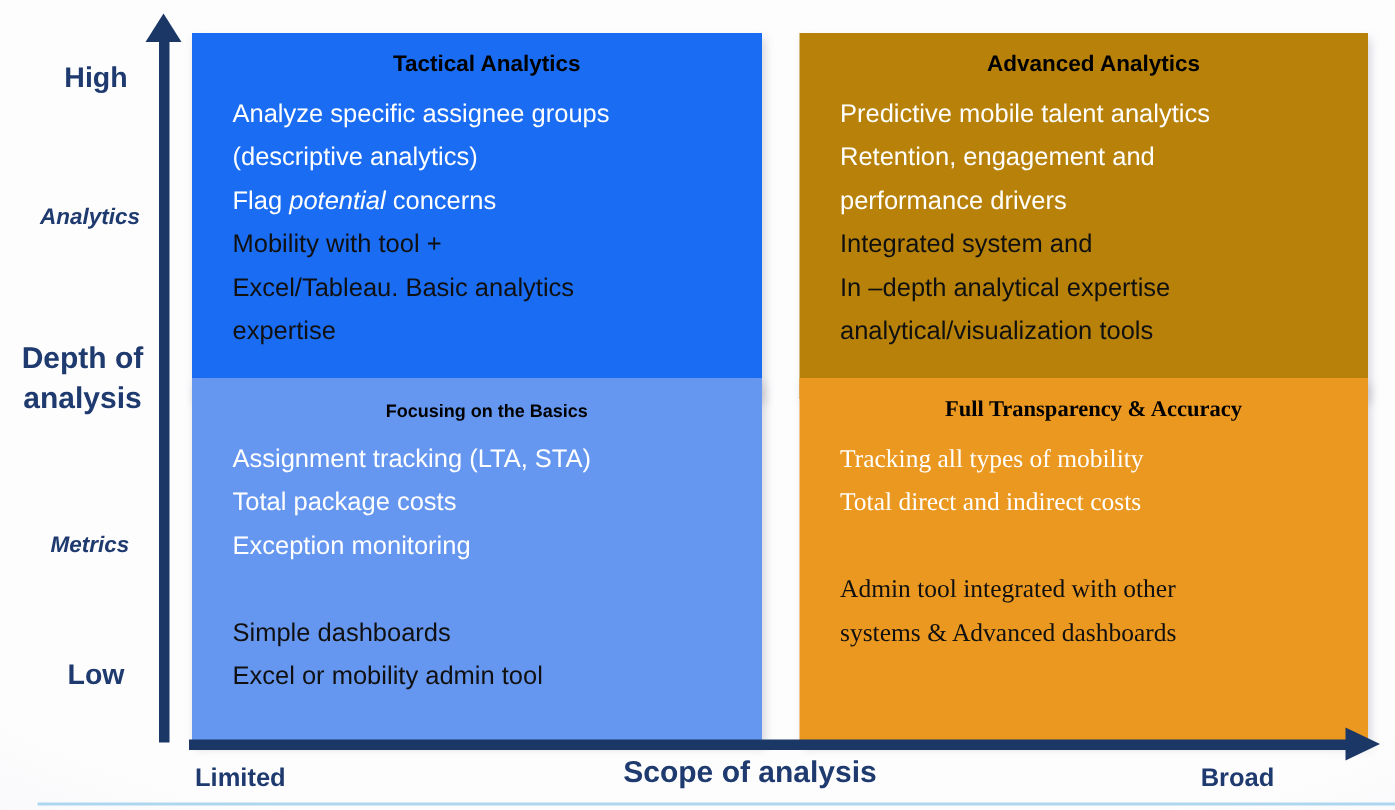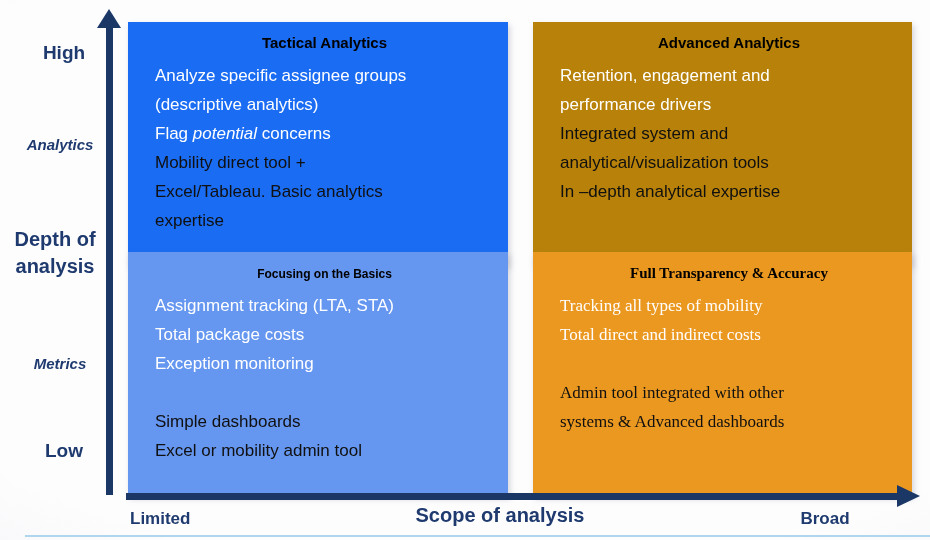--- a/index.html
+++ b/index.html
@@ -65,32 +65,33 @@
     <div>analysis</div>
   </div>
   <div class="axis-label navy lbl-metrics">Metrics</div>
   <div class="axis-label navy lbl-low">Low</div>
 
   <div class="quadrant q-tl" style="background: rgb(26, 108, 243);">
     <div class="q-title">Tactical Analytics</div>
     <div class="q-line light">Analyze specific assignee groups</div>
     <div class="q-line light">(descriptive analytics)</div>
     <div class="q-line light"><span>Flag </span><i>potential</i><span> concerns</span></div>
-    <div class="q-line dark">Mobility direct tool +</div>
+    <div class="q-line dark">Mobility with tool +</div>
     <div class="q-line dark">Excel/Tableau. Basic analytics</div>
     <div class="q-line dark">expertise</div>
   </div>
 
   <div class="quadrant q-tr" style="background: rgb(184, 130, 10);">
     <div class="q-title">Advanced Analytics</div>
+    <div class="q-line light">Predictive mobile talent analytics</div>
     <div class="q-line light">Retention, engagement and</div>
     <div class="q-line light">performance drivers</div>
     <div class="q-line dark">Integrated system and</div>
+    <div class="q-line dark">In –depth analytical expertise</div>
     <div class="q-line dark">analytical/visualization tools</div>
-    <div class="q-line dark">In –depth analytical expertise</div>
   </div>
 
   <div class="quadrant q-bl" style="background: rgb(102, 151, 240);">
     <div class="q-title big">Focusing on the Basics</div>
     <div class="q-line light">Assignment tracking (LTA, STA)</div>
     <div class="q-line light">Total package costs</div>
     <div class="q-line light">Exception monitoring</div>
     <div class="q-line light"></div>
     <div class="q-line dark">Simple dashboards</div>
     <div class="q-line dark">Excel or mobility admin tool</div>

